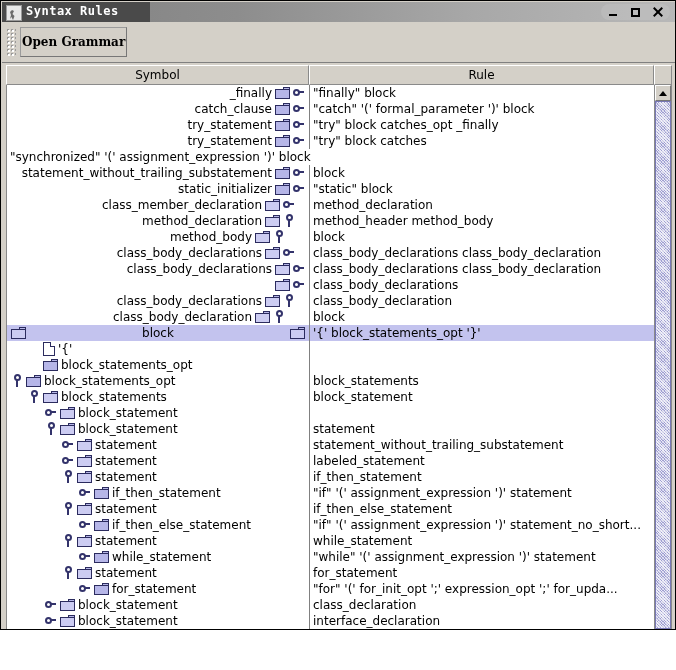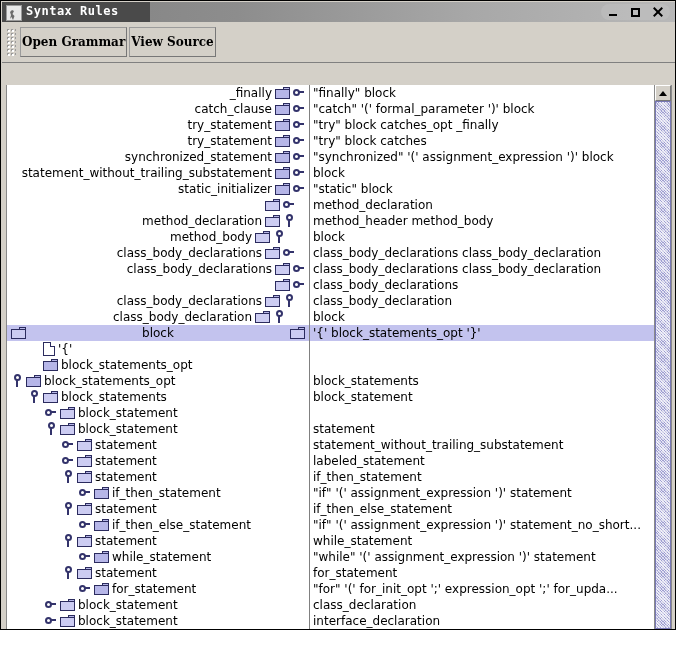--- a/index.html
+++ b/index.html
@@ -321,23 +321,27 @@
     <div class="title-controls">
       <div class="tb-btn tb-min"></div>
       <div class="tb-btn tb-max"></div>
       <div class="tb-btn tb-close"></div>
     </div>
   </div>
 
   <div class="toolbar">
     <div class="grip"></div>
     <div class="tbutton">Open Grammar</div>
-    <div class="tbutton">View Source</div>
   </div>
 
+  <div class="hdr-row">
+    <div class="hdr-cell hdr-symbol">Symbol</div>
+    <div class="hdr-cell hdr-rule">Rule</div>
+    <div class="hdr-cell hdr-pad"></div>
+  </div>
 
   <div class="panel">
     <div class="rows" id="rows">
         <div class="row">
           <div class="cell-symbol">
             <span class="sym-right">
               <span class="sym-label">_finally</span>
               <span class="folder">
                 <span class="tab"></span>
                 <span class="body"></span>
@@ -408,82 +412,68 @@
                 <span class="stem"></span>
               </span>
               <span class="spacer" style="width: 0px;"></span>
             </span>
           </div>
           <div class="cell-rule">
             <span>"try"   block   catches</span>
           </div>
         </div>
         <div class="row">
-          <div class="cell-symbol">
-            <span class="sym-right">
-              <span class="sym-label">synchronized_statement</span>
+          <div class="cell-rule">
+            <span>"synchronized"   '('   assignment_expression   ')'   block</span>
+          </div>
+        </div>
+        <div class="row">
+          <div class="cell-symbol">
+            <span class="sym-right">
+              <span class="sym-label">statement_without_trailing_substatement</span>
               <span class="folder">
                 <span class="tab"></span>
                 <span class="body"></span>
               </span>
               <span class="spacer" style="width: 3px;"></span>
               <span class="handle collapsed">
                 <span class="knob"></span>
                 <span class="stem"></span>
               </span>
               <span class="spacer" style="width: 0px;"></span>
             </span>
           </div>
           <div class="cell-rule">
-            <span>"synchronized"   '('   assignment_expression   ')'   block</span>
-          </div>
-        </div>
-        <div class="row">
-          <div class="cell-symbol">
-            <span class="sym-right">
-              <span class="sym-label">statement_without_trailing_substatement</span>
+            <span>block</span>
+          </div>
+        </div>
+        <div class="row">
+          <div class="cell-symbol">
+            <span class="sym-right">
+              <span class="sym-label">static_initializer</span>
               <span class="folder">
                 <span class="tab"></span>
                 <span class="body"></span>
               </span>
               <span class="spacer" style="width: 3px;"></span>
               <span class="handle collapsed">
                 <span class="knob"></span>
                 <span class="stem"></span>
               </span>
               <span class="spacer" style="width: 0px;"></span>
             </span>
           </div>
           <div class="cell-rule">
-            <span>block</span>
-          </div>
-        </div>
-        <div class="row">
-          <div class="cell-symbol">
-            <span class="sym-right">
-              <span class="sym-label">static_initializer</span>
-              <span class="folder">
-                <span class="tab"></span>
-                <span class="body"></span>
-              </span>
-              <span class="spacer" style="width: 3px;"></span>
-              <span class="handle collapsed">
-                <span class="knob"></span>
-                <span class="stem"></span>
-              </span>
-              <span class="spacer" style="width: 0px;"></span>
-            </span>
-          </div>
-          <div class="cell-rule">
             <span>"static"   block</span>
           </div>
         </div>
         <div class="row">
           <div class="cell-symbol">
             <span class="sym-right">
+              <span class="sym-label">class_member_declaration</span>
               <span class="folder open">
                 <span class="tab"></span>
                 <span class="body"></span>
               </span>
               <span class="spacer" style="width: 3px;"></span>
               <span class="handle collapsed">
                 <span class="knob"></span>
                 <span class="stem"></span>
               </span>
               <span class="spacer" style="width: 10px;"></span>

